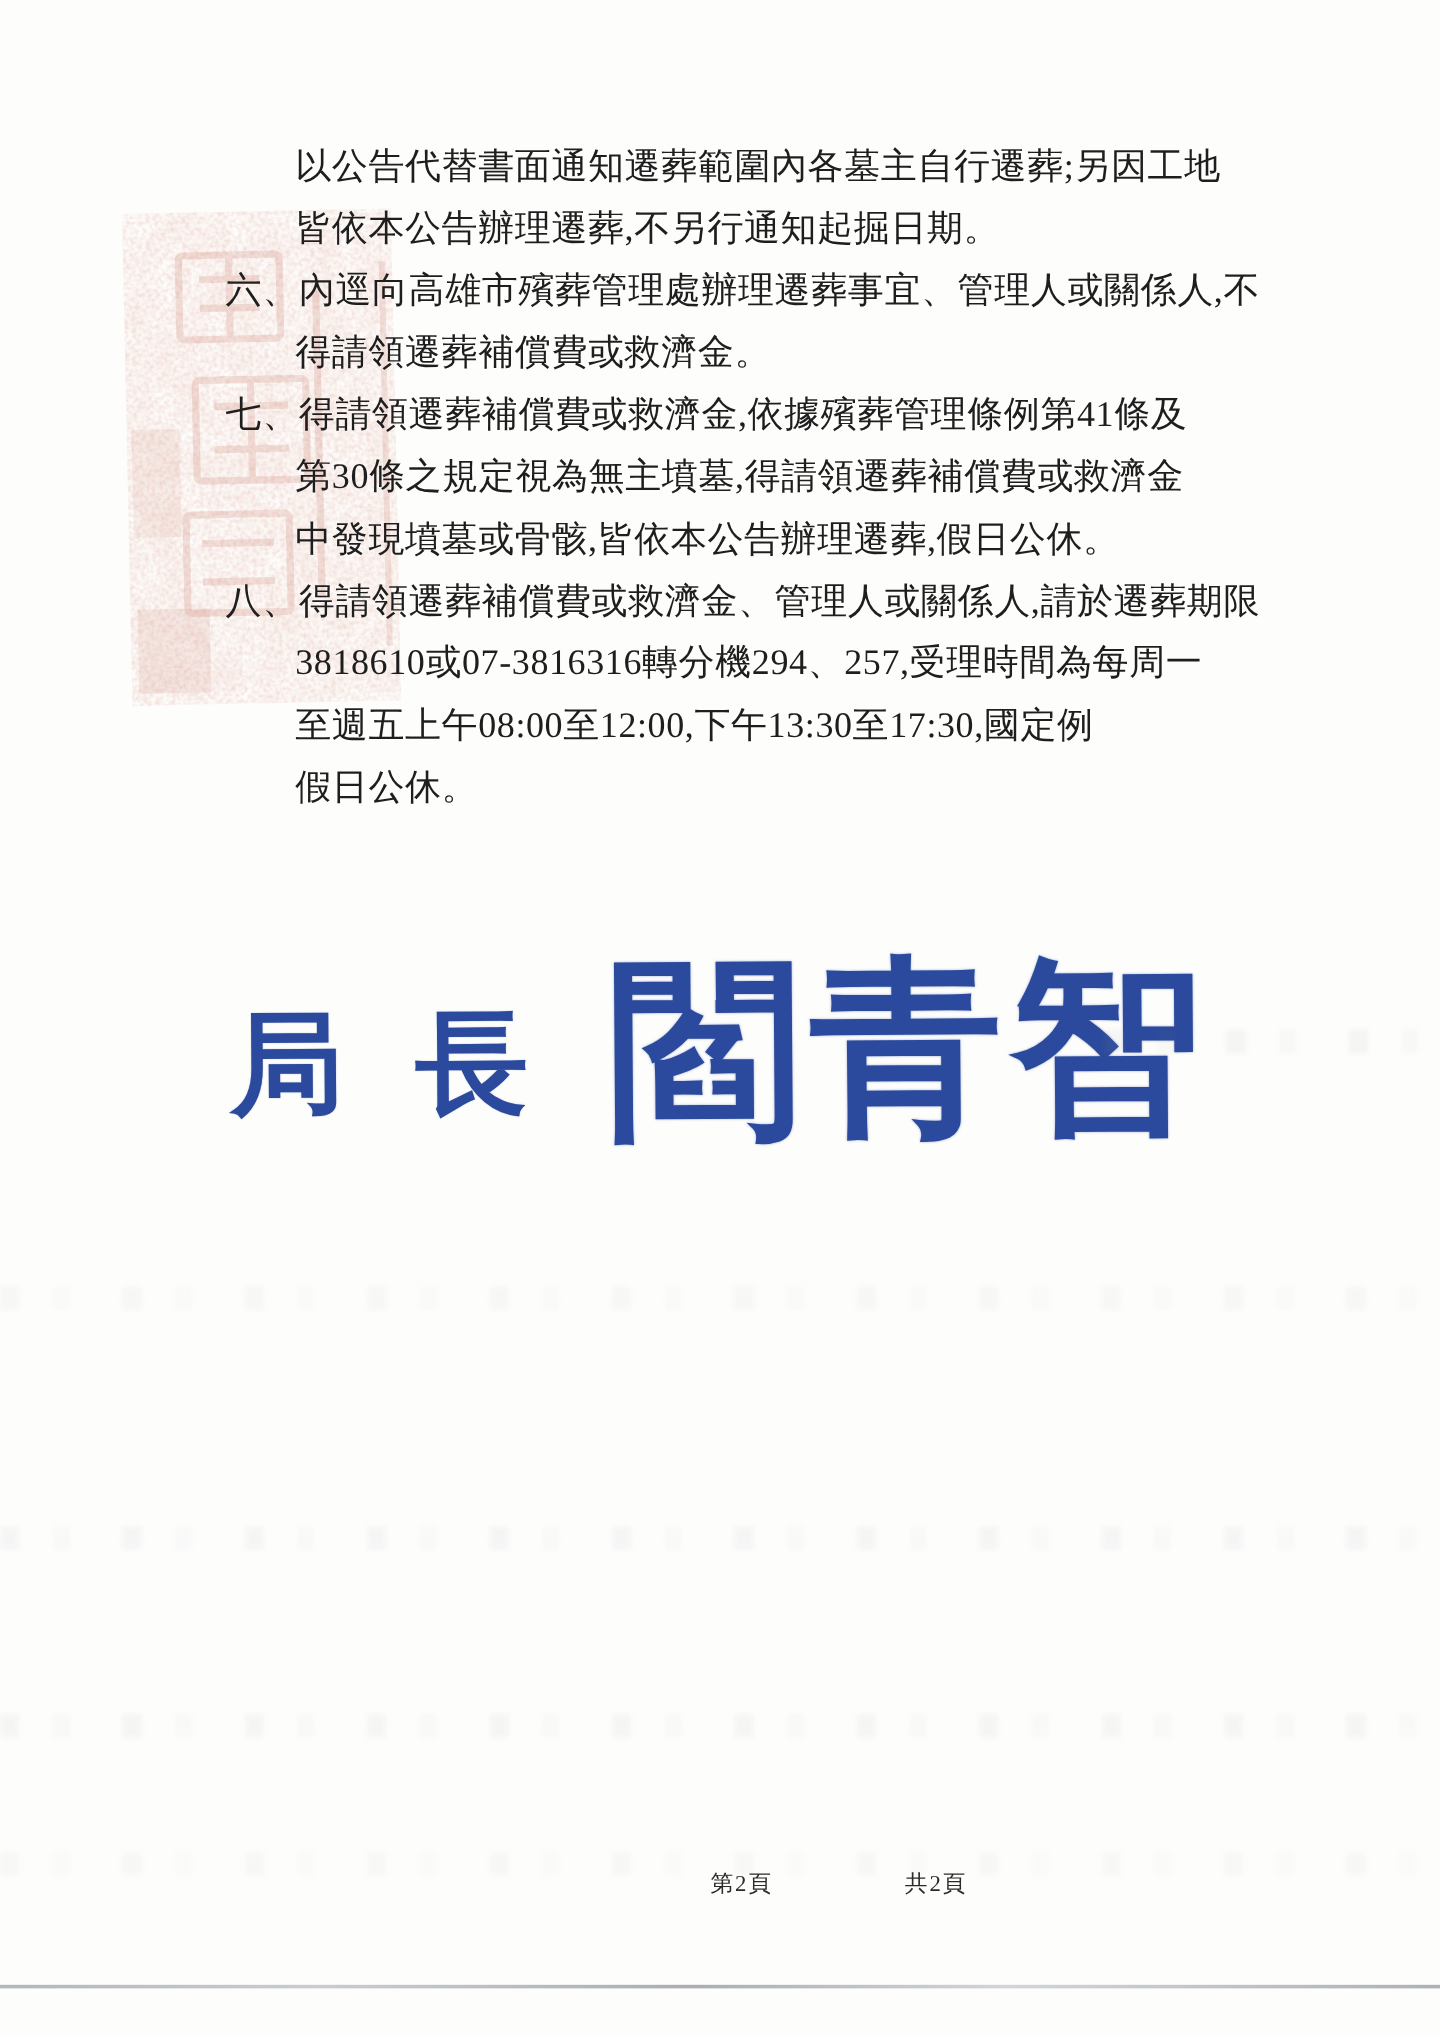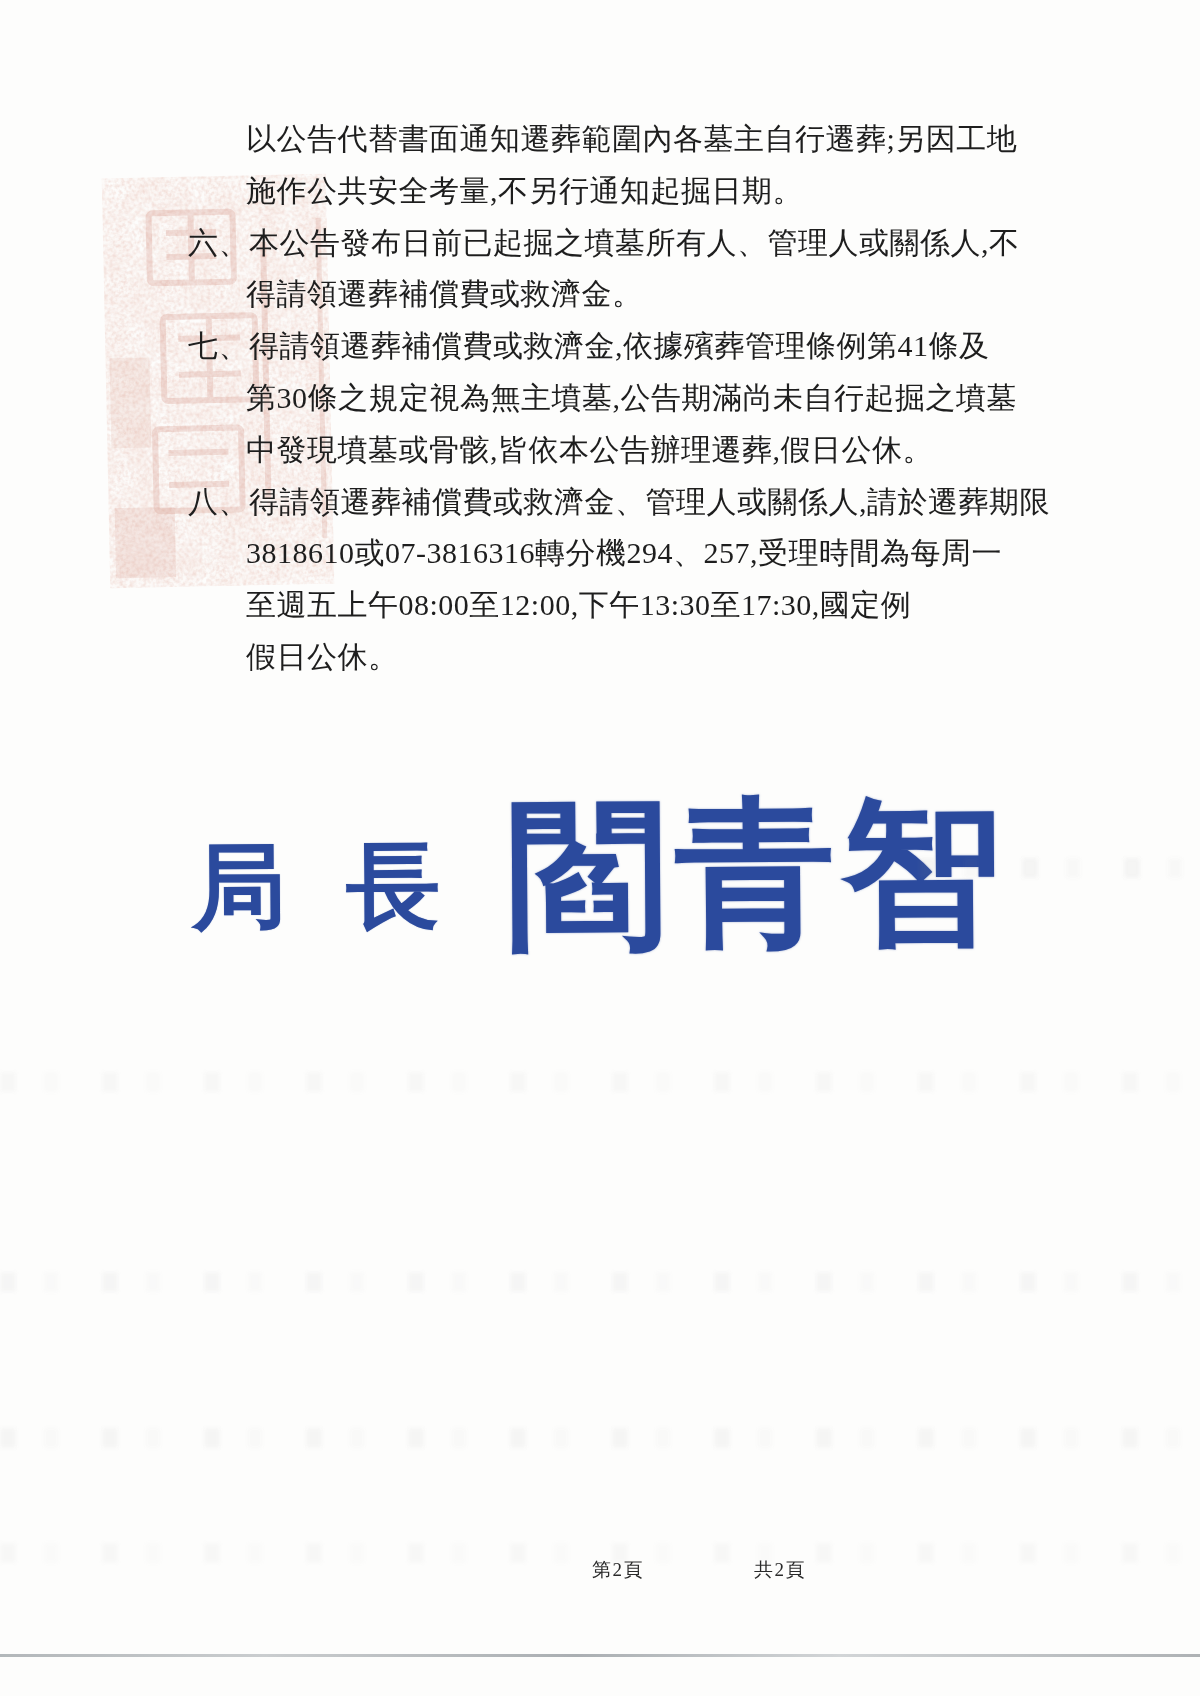--- a/index.html
+++ b/index.html
@@ -134,25 +134,25 @@
         <path d="M160 70 v250"></path>
       </g>
       <rect x="213" y="44" width="5" height="320" fill="#d8a093" opacity="0.3"></rect>
       <rect x="6" y="330" width="60" height="70" fill="#cf8572" opacity="0.18"></rect>
       <rect x="4" y="180" width="40" height="90" fill="#cf8572" opacity="0.14"></rect>
     </svg>
   </div>
 
   <div class="text-block">
     <div class="line indent">以公告代替書面通知遷葬範圍內各墓主自行遷葬;另因工地</div>
-    <div class="line indent">施作公共安全考量,不另行通知起掘日期。</div>
-    <div class="line num">六、本公告發布日前已起掘之墳墓所有人、管理人或關係人,不</div>
+    <div class="line indent">皆依本公告辦理遷葬,不另行通知起掘日期。</div>
+    <div class="line num">六、內逕向高雄市殯葬管理處辦理遷葬事宜、管理人或關係人,不</div>
     <div class="line indent">得請領遷葬補償費或救濟金。</div>
     <div class="line num">七、得請領遷葬補償費或救濟金,依據殯葬管理條例第41條及</div>
-    <div class="line indent">第30條之規定視為無主墳墓,公告期滿尚未自行起掘之墳墓</div>
+    <div class="line indent">第30條之規定視為無主墳墓,得請領遷葬補償費或救濟金</div>
     <div class="line indent">中發現墳墓或骨骸,皆依本公告辦理遷葬,假日公休。</div>
     <div class="line num">八、得請領遷葬補償費或救濟金、管理人或關係人,請於遷葬期限</div>
     <div class="line indent">3818610或07-3816316轉分機294、257,受理時間為每周一</div>
     <div class="line indent">至週五上午08:00至12:00,下午13:30至17:30,國定例</div>
     <div class="line indent">假日公休。</div>
   </div>
 
   <div class="signature">
     <span class="sig-title">局長</span>
     <span class="sig-name">閻青智</span>

